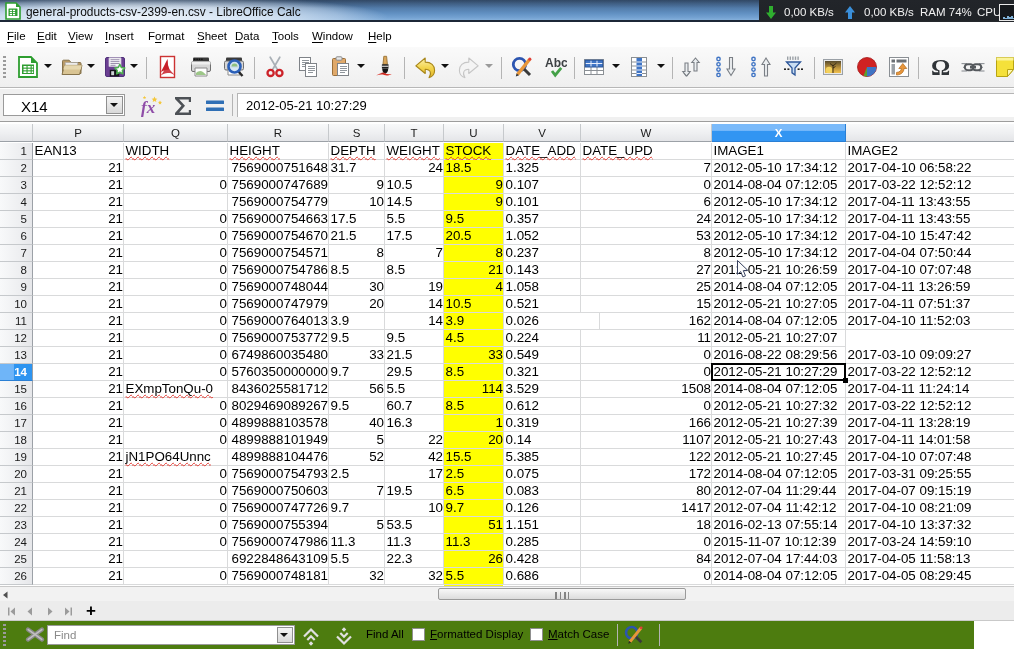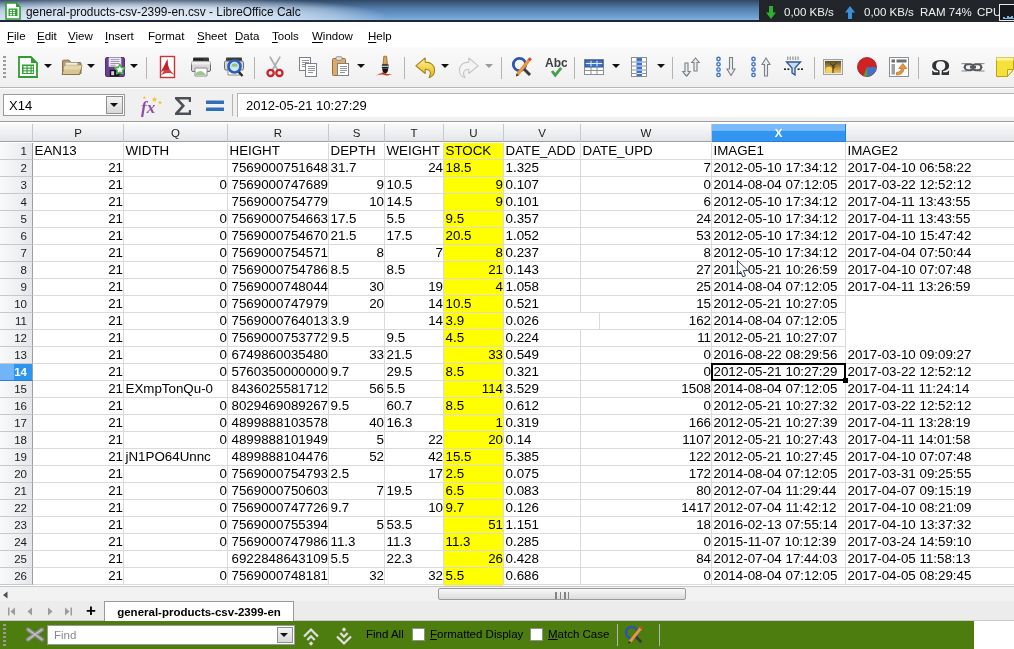--- a/index.html
+++ b/index.html
@@ -26,35 +26,35 @@
 #tbar{left:0;top:47px;width:1014px;height:41px;background:linear-gradient(180deg,#fafafa,#efefef);border-bottom:1px solid #b7b7b7}
 .tsep{position:absolute;top:10px;width:1px;height:22px;background:#b4b4b4}
 .grip{position:absolute;left:3px;top:9px;width:3px;height:24px;
  background:repeating-linear-gradient(180deg,#9b9b9b 0 2px,transparent 2px 4px)}
 .dd{position:absolute;width:0;height:0;border-left:4px solid transparent;border-right:4px solid transparent;border-top:4px solid #111}
 .ddg{border-top-color:#9a9a9a}
 .ticon{position:absolute;top:8px;width:24px;height:24px}
 
 #fbar{left:0;top:89px;width:1014px;height:33px;background:#f0f0f0;border-bottom:1px solid #9d9d9d}
 #namebox{position:absolute;left:3px;top:5px;width:122px;height:22px;background:#fff;border:1px solid #9a9a9a}
-#namebox .txt{position:absolute;left:5px;top:3px;font-size:13px}
+#namebox .txt{position:absolute;left:17px;top:3px;font-size:15px}
 #nbbtn{position:absolute;right:1px;top:1px;width:17px;height:18px;background:linear-gradient(180deg,#f4f4f4,#d8d8d8);border:1px solid #8f8f8f}
 #finput{position:absolute;left:237px;top:4px;width:777px;height:24px;background:#fff;border-top:1px solid #b5b5b5;border-left:1px solid #b5b5b5}
 #finput .txt{position:absolute;left:8px;top:4px;font-size:13px}
 
 #grid{left:0;top:124px;width:1014px;height:462px;background:#fff;overflow:hidden}
 .ch{position:absolute;top:0;height:18px;background:linear-gradient(180deg,#f8f9fa 0%,#eeeff1 55%,#e4e5e8 100%);border-right:1px solid #c6c9cc;border-bottom:1px solid #9ca1a7;font-size:11.5px;color:#1a1a1a;text-align:center;line-height:18px}
 .chsel{background:linear-gradient(180deg,#7abafa 0%,#7abafa 38%,#3295f2 40%,#3295f2 100%);color:#fff;border-right:1px solid #2a7fd4;border-bottom:1px solid #2a7fd4;font-weight:bold}
 .rh{position:absolute;left:0;width:33px;background:linear-gradient(90deg,#f8f9fa 0%,#eeeff1 60%,#e6e7ea 100%);border-right:1px solid #9ca1a7;border-bottom:1px solid #c6c9cc;font-size:11.5px;color:#1a1a1a;text-align:right;padding-right:5px;line-height:17px}
 .rhsel{background:linear-gradient(90deg,#6fb5f8 0%,#6fb5f8 42%,#2d94f0 45%,#2d94f0 100%);color:#fff;border-bottom:1px solid #2a7fd4;font-weight:bold}
 .cell{position:absolute;height:17px;font-size:13.35px;line-height:16px;color:#000;white-space:nowrap;border-right:1px solid #d9dadb;border-bottom:1px solid #d9dadb}
 .cl{text-align:left;padding-left:1.5px}
 .cr{text-align:right;padding-right:0px}
 .yel{background:#ffff00}
-.sq{text-decoration-style:wavy;text-decoration-color:#e23a32;text-decoration-thickness:1.2px;text-underline-offset:1px;text-decoration-skip-ink:none}
+.sq{text-decoration:underline;text-decoration-style:wavy;text-decoration-color:#e23a32;text-decoration-thickness:1.2px;text-underline-offset:1px;text-decoration-skip-ink:none}
 #cursor14{position:absolute;border:2px solid #000;background:transparent}
 #fillh{position:absolute;width:5px;height:5px;background:#000}
 
 #sbrow{left:0;top:586px;width:1014px;height:15px;background:#f2f2f2;border-top:1px solid #c9c9c9}
 #sbthumb{position:absolute;left:438px;top:1px;width:248px;height:12px;background:linear-gradient(180deg,#f8f8f8,#dcdcdc);border:1px solid #9a9a9a;border-radius:2px}
 #sbgrip{position:absolute;left:116px;top:2.5px;width:14px;height:7px;
  background:repeating-linear-gradient(90deg,#848484 0 1.5px,transparent 1.5px 4.5px)}
 #tabrow{left:0;top:601px;width:1014px;height:20px;background:#ececec;border-bottom:1px solid #c9c9c9}
 #tab1{position:absolute;left:104px;top:0;width:190px;height:20px;background:#fff;border:1px solid #9a9a9a;border-bottom:none;font-size:11.5px;font-weight:bold;text-align:center;line-height:20px}
 #findbar{left:0;top:621px;width:974px;height:28px;background:#4d7c0f}
@@ -534,29 +534,31 @@
 <div class="cell cl" style="left:846px;top:155px;width:169px">2017-04-11 13:26:59</div>
 <div class="cell cr" style="left:33px;top:172px;width:91px">21</div>
 <div class="cell cr" style="left:124px;top:172px;width:104px">0</div>
 <div class="cell cr" style="left:228px;top:172px;width:101px">7569000747979</div>
 <div class="cell cr" style="left:329px;top:172px;width:56px">20</div>
 <div class="cell cr" style="left:385px;top:172px;width:59px">14</div>
 <div class="cell cl yel" style="left:444px;top:172px;width:60px">10.5</div>
 <div class="cell cl" style="left:504px;top:172px;width:77px">0.521</div>
 <div class="cell cr" style="left:581px;top:172px;width:131px">15</div>
 <div class="cell cl" style="left:712px;top:172px;width:134px">2012-05-21 10:27:05</div>
+<div class="cell cl" style="left:846px;top:172px;width:169px">2017-04-11 07:51:37</div>
 <div class="cell cr" style="left:33px;top:189px;width:91px">21</div>
 <div class="cell cr" style="left:124px;top:189px;width:104px">0</div>
 <div class="cell cr" style="left:228px;top:189px;width:101px">7569000764013</div>
 <div class="cell cl" style="left:329px;top:189px;width:56px">3.9</div>
 <div class="cell cr" style="left:385px;top:189px;width:59px">14</div>
 <div class="cell cl yel" style="left:444px;top:189px;width:60px">3.9</div>
 <div class="cell cl" style="left:504px;top:189px;width:96px">0.026</div>
 <div class="cell cr" style="left:581px;top:189px;width:131px">162</div>
 <div class="cell cl" style="left:712px;top:189px;width:134px">2014-08-04 07:12:05</div>
+<div class="cell cl" style="left:846px;top:189px;width:169px">2017-04-10 11:52:03</div>
 <div class="cell cr" style="left:33px;top:206px;width:91px">21</div>
 <div class="cell cr" style="left:124px;top:206px;width:104px">0</div>
 <div class="cell cr" style="left:228px;top:206px;width:101px">7569000753772</div>
 <div class="cell cl" style="left:329px;top:206px;width:56px">9.5</div>
 <div class="cell cl" style="left:385px;top:206px;width:59px">9.5</div>
 <div class="cell cl yel" style="left:444px;top:206px;width:60px">4.5</div>
 <div class="cell cl" style="left:504px;top:206px;width:77px">0.224</div>
 <div class="cell cr" style="left:581px;top:206px;width:131px">11</div>
 <div class="cell cl" style="left:712px;top:206px;width:134px">2012-05-21 10:27:07</div>
 <div class="cell cr" style="left:33px;top:223px;width:91px">21</div>
@@ -716,21 +718,20 @@
 <g fill="#9b9b9b">
         <rect x="0" y="0.5" width="1.5" height="8"></rect>
         <path d="M7 0.5L2.5 4.5 7 8.5z"></path>
         <path d="M24 0.5L19.5 4.5 24 8.5z"></path>
         <path d="M40 0.5L44.5 4.5 40 8.5z"></path>
         <path d="M57 0.5L61.5 4.5 57 8.5z"></path>
         <rect x="62.5" y="0.5" width="1.5" height="8"></rect>
       </g>
 </svg>
 <div class="abs" style="left:84px;top:0px;width:14px;height:20px;font-size:17px;font-weight:bold;text-align:center;line-height:20px">+</div>
-<div id="tab1">general-products-csv-2399-en</div>
 </div>
 <div class="abs" id="findbar">
 <div class="grip" style="top:3px;height:22px"></div>
 <svg class="abs" style="left:25px;top:6px" width="20" height="15" viewBox="0 0 20 15">
 <g stroke="#8a8a8a" stroke-width="4.2" stroke-linecap="round">
         <line x1="3" y1="2.5" x2="17" y2="12.5"></line>
         <line x1="17" y1="2.5" x2="3" y2="12.5"></line>
       </g>
 <g stroke="#c0c0c0" stroke-width="1.6" stroke-linecap="round">
         <line x1="3.2" y1="2.7" x2="16.8" y2="12.3"></line>

